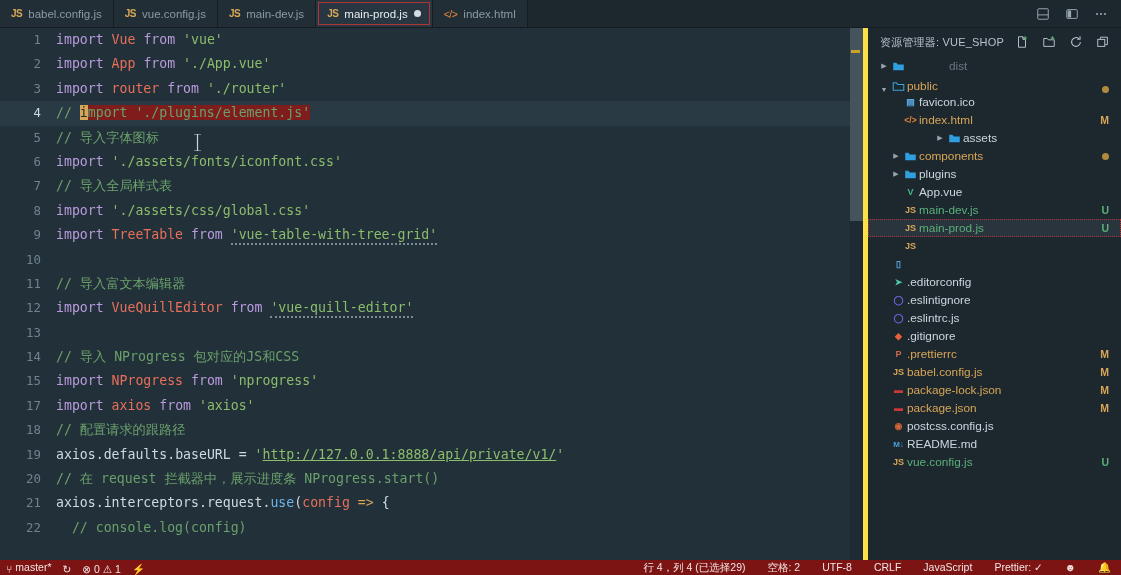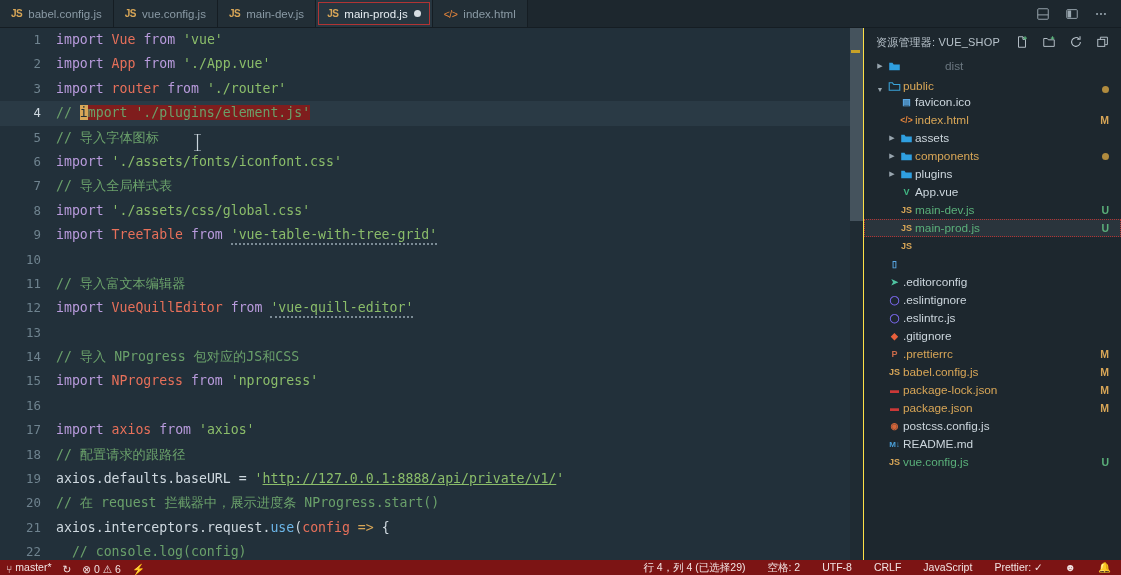--- a/index.html
+++ b/index.html
@@ -171,21 +171,21 @@
 
   
   .sidebar {
     width: 258px;
     background: #1d272e;
     display: flex;
     flex-direction: column;
     font-size: 11.8px;
     color: #c2ccd3;
     position: relative;
-    border-left: 1px solid #fde047;
+    border-left: 5px solid #fde047;
   }
   .sb-header {
     height: 28px;
     min-height: 28px;
     display: flex;
     align-items: center;
     padding: 0 10px 0 12px;
     color: #b7c2ca;
     font-size: 11px;
     letter-spacing: 0.2px;
@@ -333,21 +333,20 @@
           <div class="line"><span class="ln">6</span><span class="code"><span class="kw">import</span><span class="plain"> </span><span class="str">'./assets/fonts/iconfont.css'</span></span></div>
           <div class="line"><span class="ln">7</span><span class="code"><span class="cmt">// 导入全局样式表</span></span></div>
           <div class="line"><span class="ln">8</span><span class="code"><span class="kw">import</span><span class="plain"> </span><span class="str">'./assets/css/global.css'</span></span></div>
           <div class="line"><span class="ln">9</span><span class="code"><span class="kw">import</span><span class="plain"> </span><span class="id">TreeTable</span><span class="plain"> </span><span class="kw">from</span><span class="plain"> </span><span class="str squiggle">'vue-table-with-tree-grid'</span></span></div>
           <div class="line"><span class="ln">10</span><span class="code"></span></div>
           <div class="line"><span class="ln">11</span><span class="code"><span class="cmt">// 导入富文本编辑器</span></span></div>
           <div class="line"><span class="ln">12</span><span class="code"><span class="kw">import</span><span class="plain"> </span><span class="id">VueQuillEditor</span><span class="plain"> </span><span class="kw">from</span><span class="plain"> </span><span class="str squiggle">'vue-quill-editor'</span></span></div>
           <div class="line"><span class="ln">13</span><span class="code"></span></div>
           <div class="line"><span class="ln">14</span><span class="code"><span class="cmt">// 导入 NProgress 包对应的JS和CSS</span></span></div>
           <div class="line"><span class="ln">15</span><span class="code"><span class="kw">import</span><span class="plain"> </span><span class="id">NProgress</span><span class="plain"> </span><span class="kw">from</span><span class="plain"> </span><span class="str">'nprogress'</span></span></div>
-          <div class="line"><span class="ln">16</span><span class="code"></span></div>
           <div class="line"><span class="ln">17</span><span class="code"><span class="kw">import</span><span class="plain"> </span><span class="id">axios</span><span class="plain"> </span><span class="kw">from</span><span class="plain"> </span><span class="str">'axios'</span></span></div>
           <div class="line"><span class="ln">18</span><span class="code"><span class="cmt">// 配置请求的跟路径</span></span></div>
           <div class="line"><span class="ln">19</span><span class="code"><span class="plain">axios</span><span class="punct">.</span><span class="plain">defaults</span><span class="punct">.</span><span class="plain">baseURL</span><span class="plain"> </span><span class="op">=</span><span class="plain"> </span><span class="str">'</span><span class="url">http://127.0.0.1:8888/api/private/v1/</span><span class="str">'</span></span></div>
           <div class="line"><span class="ln">20</span><span class="code"><span class="cmt">// 在 request 拦截器中，展示进度条 NProgress.start()</span></span></div>
           <div class="line"><span class="ln">21</span><span class="code"><span class="plain">axios</span><span class="punct">.</span><span class="plain">interceptors</span><span class="punct">.</span><span class="plain">request</span><span class="punct">.</span><span class="fn">use</span><span class="punct">(</span><span class="id">config</span><span class="plain"> </span><span class="arrow">=&gt;</span><span class="plain"> </span><span class="punct">{</span></span></div>
           <div class="line"><span class="ln">22</span><span class="code"><span class="cmt">  // console.log(config)</span></span></div>
         </div>
 
       <div class="mouse-cursor">
         <svg width="9" height="17" viewBox="0 0 9 17">
@@ -416,21 +415,21 @@
             <span class="twisty"></span>
             <span class="ficon" style="color: rgb(90, 169, 230);">▤</span>
             <span class="fname c-white">favicon.ico</span>
           </div>
           <div class="row" style="padding-left: 22px;">
             <span class="twisty"></span>
             <span class="ficon" style="color: rgb(232, 134, 60); font-size: 8.5px;">&lt;/&gt;</span>
             <span class="fname c-mod">index.html</span>
             <span class="badge c-badgeM">M</span>
           </div>
-          <div class="row" style="padding-left: 22px;">
+          <div class="row" style="padding-left: 22px; margin-left: 44px;">
             <span class="twisty">▶</span>
             <span class="ficon">
               <svg width="13" height="13" viewBox="0 0 16 16">
                 <path d="M1.5 3.5h4L7 5.5h7.5v7h-13z" fill="#2f9fe0"></path>
               </svg>
             </span>
             <span class="fname c-white">assets</span>
           </div>
           <div class="row" style="padding-left: 22px;">
             <span class="twisty">▶</span>
@@ -544,21 +543,21 @@
   <div class="statusbar">
     <div class="sb-left" id="sb-left">
         <div class="sb-item">
           <span class="overflow-up">⑂</span>
           <span>master*</span>
         </div>
         <div class="sb-item">
           <span class="overflow-up">↻</span>
         </div>
         <div class="sb-item">
-          <span class="overflow-up">⊗ 0  ⚠ 6</span>
+          <span class="overflow-up">⊗ 0  ⚠ 1</span>
         </div>
         <div class="sb-item">
           <span class="overflow-up">⚡</span>
         </div>
       </div>
     <div class="sb-right" id="sb-right">
         <div class="sb-item">
           <span>行 4，列 4 (已选择29)</span>
         </div>
         <div class="sb-item">

